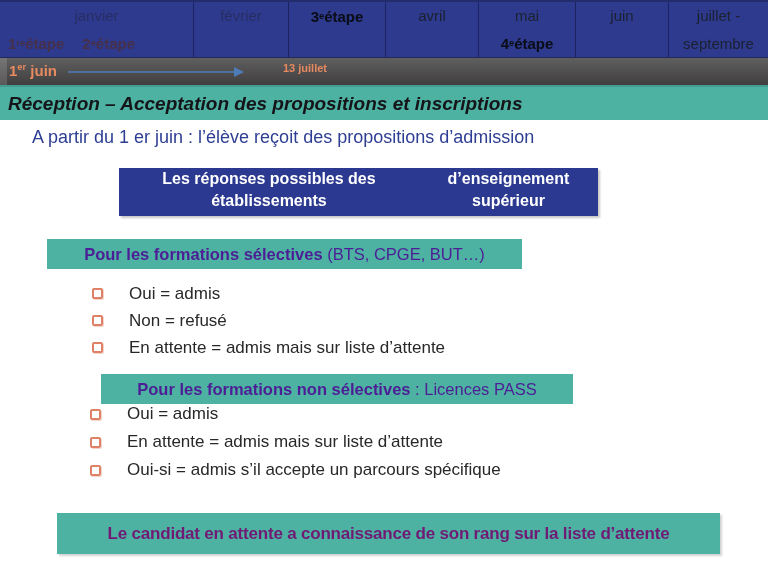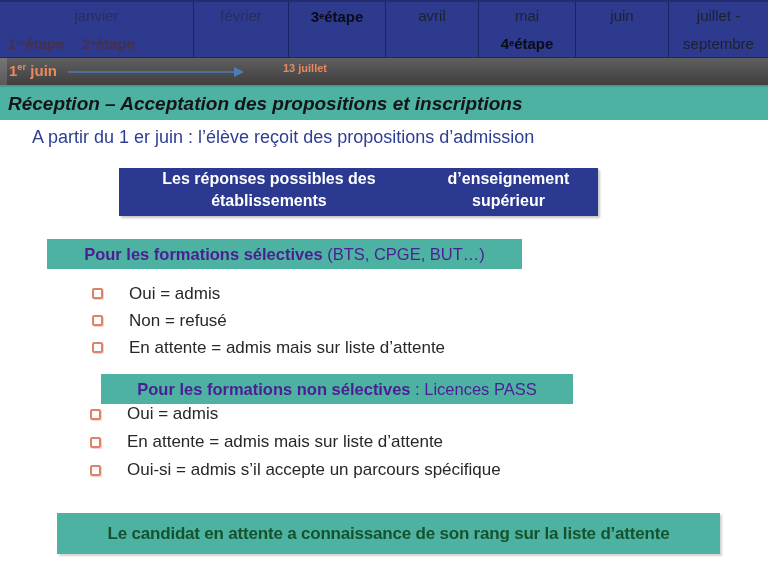--- a/index.html
+++ b/index.html
@@ -93,21 +93,21 @@
   .bullet-sq {
     width:11px; height:11px; border:2px solid #df8166; border-radius:2px;
     flex:0 0 auto; background:transparent;
     box-shadow:1px 1px 0 rgba(223,129,102,.35);
   }
 
   
   .footer-box {
     position:absolute; left:57px; top:513px; width:663px; height:41px;
     background:#4eb2a2; display:flex; align-items:center; justify-content:center;
-    font-size:17px; font-weight:bold; color:#14532d; letter-spacing:-.2px;
+    font-size:17px; font-weight:bold; color:#701a75; letter-spacing:-.2px;
     box-shadow:2px 2px 2px rgba(0,0,0,.18);
   }
 </style>
 </head>
 <body>
 
 <div class="slide">
 
   <header class="calendar">
     <div class="cal-col" style="width:193px">

